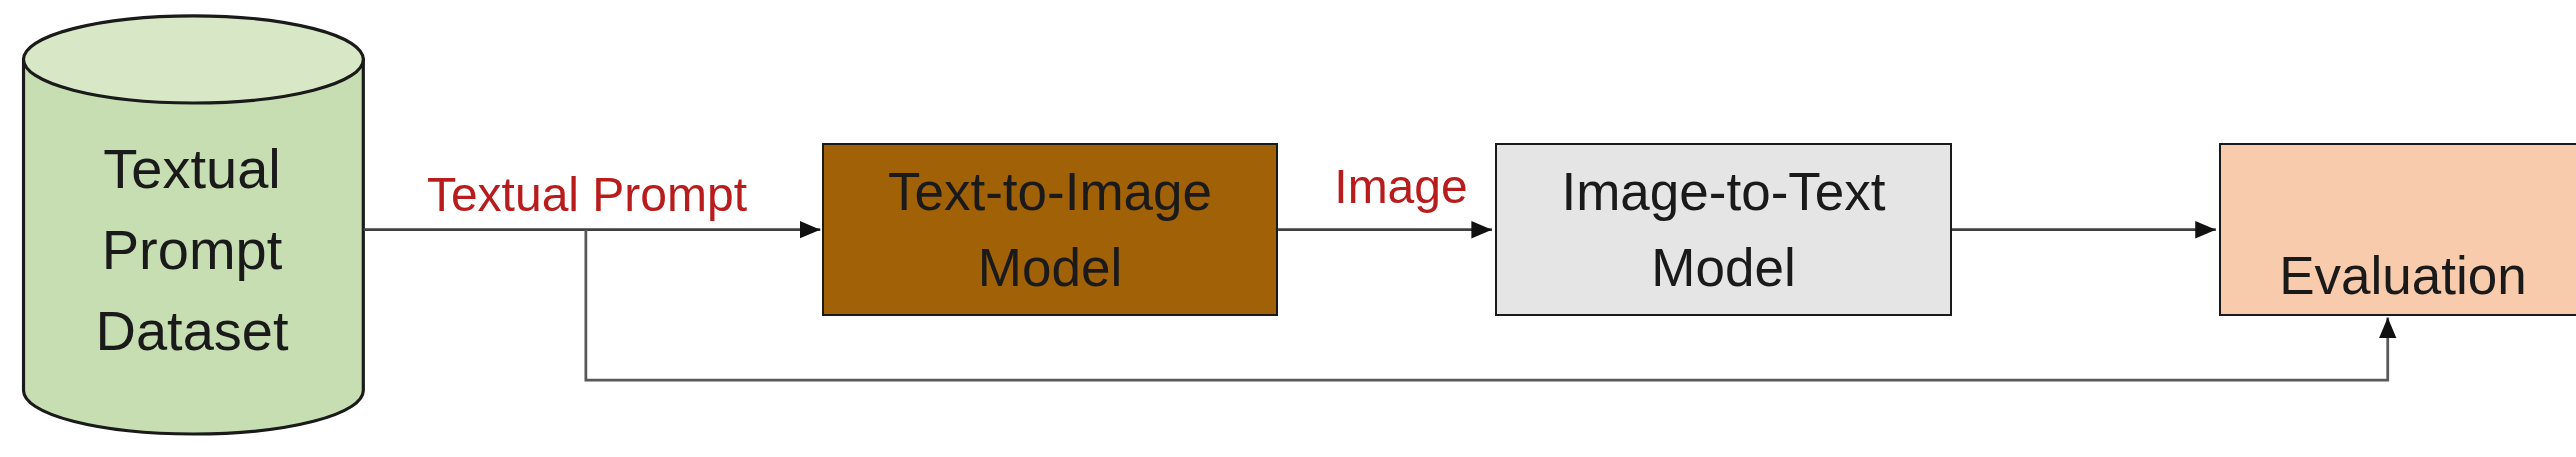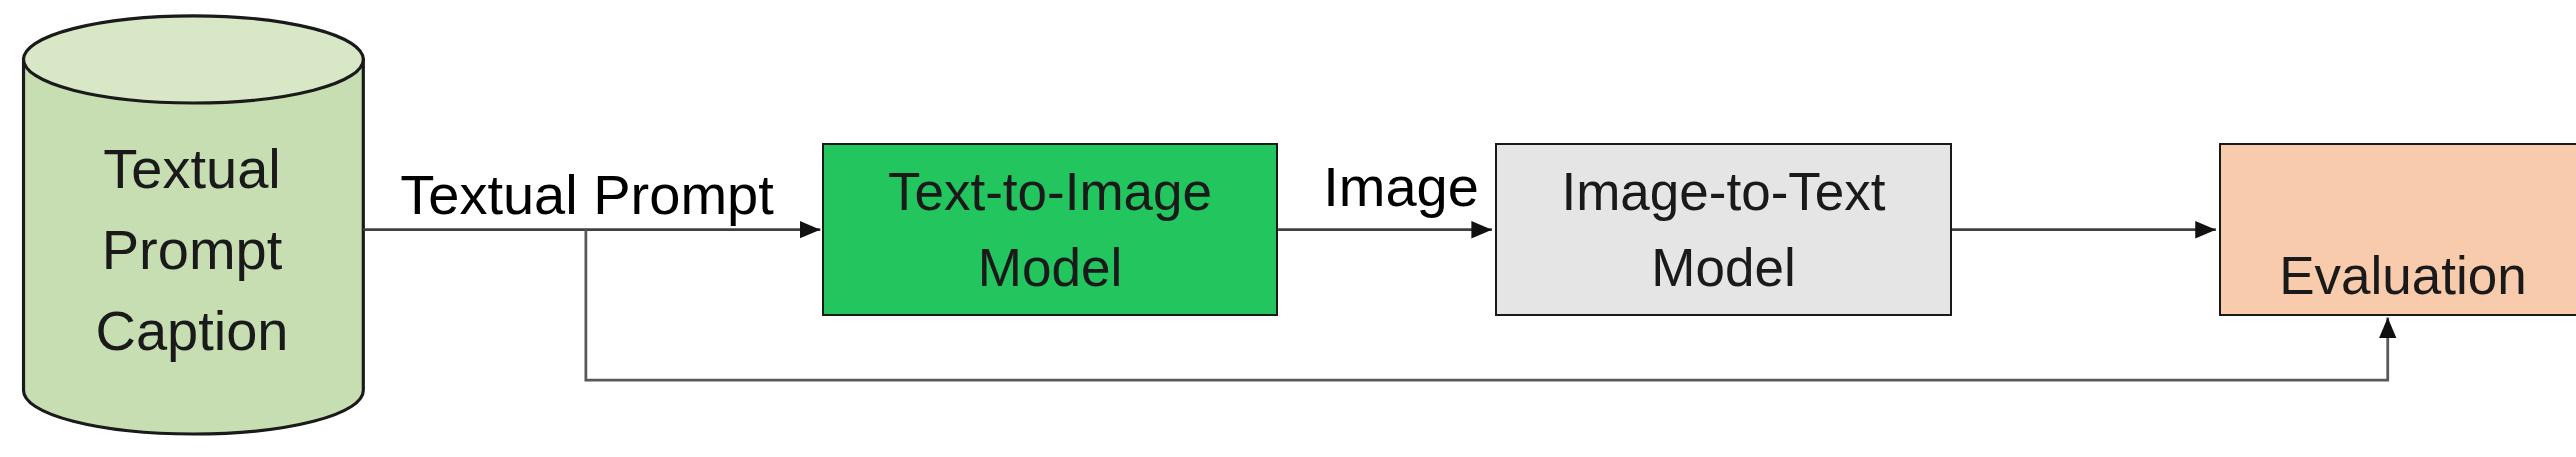--- a/index.html
+++ b/index.html
@@ -28,45 +28,45 @@
     box-sizing: border-box;
     border: 2.4px solid #1a1a1a;
     display: flex;
     align-items: center;
     justify-content: center;
     text-align: center;
     font-size: 53px;
     line-height: 76px;
     color: #1a1a1a;
   }
-  .node-t2i   { left: 822px; top: 143px; width: 456px; height: 173px; background: #22c55e; }
+  .node-t2i   { left: 822px; top: 143px; width: 456px; height: 173px; background: #a16207; }
   .node-i2t   { left: 1495px; top: 143px; width: 457px; height: 173px; background: #e5e5e5; }
   .node-eval  { left: 2219px; top: 143px; width: 368px; height: 173px; background: #f8cbad; align-items: flex-end; }
   .node-label {
     display: block;
     width: 100%;
     text-align: center;
   }
   .cyl-label {
     position: absolute;
     left: 73px;
     top: 128px;
     width: 238px;
     text-align: center;
     font-size: 56px;
     line-height: 81px;
     color: #1a1a1a;
   }
   .edge-label {
     position: absolute;
     text-align: center;
-    font-size: 56px;
+    font-size: 48px;
     line-height: 63px;
     white-space: nowrap;
-    color: #000000;
+    color: #b91c1c;
   }
   .lbl-textual-prompt { left: 381px;  top: 163px; width: 412px; }
   .lbl-image          { left: 1278px; top: 155px; width: 216px; padding-left: 15px; }
   .lbl-caption        { left: 1952px; top: 157px; width: 267px; }
 </style>
 </head>
 <body>
 
 <div class="canvas">
 
@@ -84,21 +84,21 @@
 
     <path d="M 457 290 L 1034 290" stroke="#404040" stroke-width="3.5" fill="none" marker-end="url(#ah)"></path>
 
     <path d="M 1612 290 L 1882 290" stroke="#404040" stroke-width="3.5" fill="none" marker-end="url(#ah)"></path>
 
     <path d="M 2462 290 L 2796 290" stroke="#404040" stroke-width="3.5" fill="none" marker-end="url(#ah)"></path>
 
     <path d="M 738 290 L 738 480 L 3013 480 L 3013 401" stroke="#595959" stroke-width="3.5" fill="none" marker-end="url(#ah)"></path>
   </svg>
 
-  <div class="cyl-label">Textual Prompt Caption</div>
+  <div class="cyl-label">Textual Prompt Dataset</div>
 
   <div class="node node-t2i">
     <span class="node-label">Text-to-Image Model</span>
   </div>
 
   <div class="node node-i2t">
     <span class="node-label">Image-to-Text Model</span>
   </div>
 
   <div class="node node-eval">

